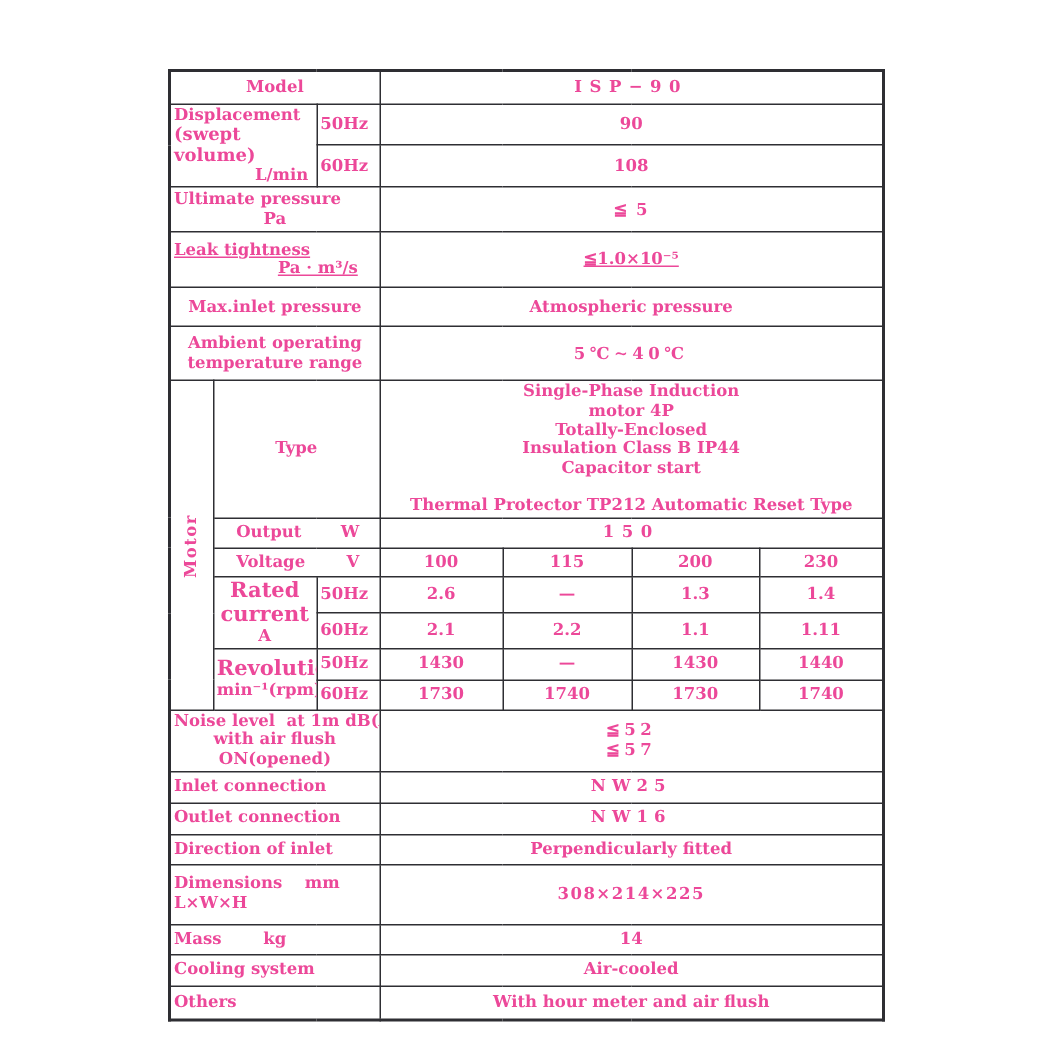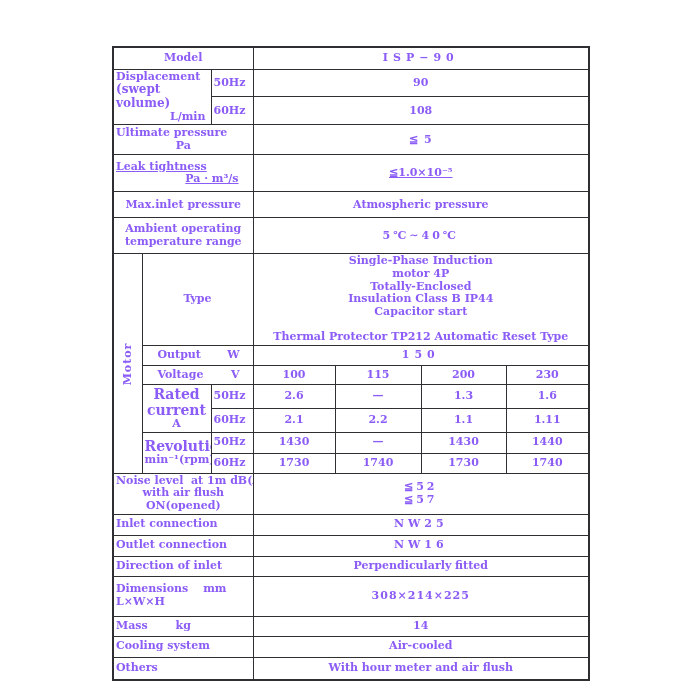--- a/index.html
+++ b/index.html
@@ -1,21 +1,21 @@
 <!DOCTYPE html>
 <html><head>
 <meta charset="utf-8">
 <style>
   html,body{margin:0;padding:0;background:#ffffff;}
   .page{
     position:relative;
     width:585px;height:700px;
     background:#ffffff;
     font-family:"DejaVu Serif","Liberation Serif",serif;
-    color:#8b5cf6;
+    color:#ec4899;
   }
   table.spec{
     position:absolute;left:112px;top:46px;
     width:476px;
     border-collapse:collapse;
     table-layout:fixed;
     border:2px solid #2e2e33;
   }
   table.spec td{
     border:1px solid #2e2e33;
@@ -160,21 +160,21 @@
 
     <tr style="height:22px">
       <td rowspan="2" class="center twoline">
         <span class="blk sm9">Rated current</span>
         <span class="blk">A</span>
       </td>
       <td class="freq">50Hz</td>
       <td class="val">2.6</td>
       <td class="val">—</td>
       <td class="val">1.3</td>
-      <td class="val">1.6</td>
+      <td class="val">1.4</td>
     </tr>
 
     <tr style="height:21px">
       <td class="freq">60Hz</td>
       <td class="val">2.1</td>
       <td class="val">2.2</td>
       <td class="val">1.1</td>
       <td class="val">1.11</td>
     </tr>
 

